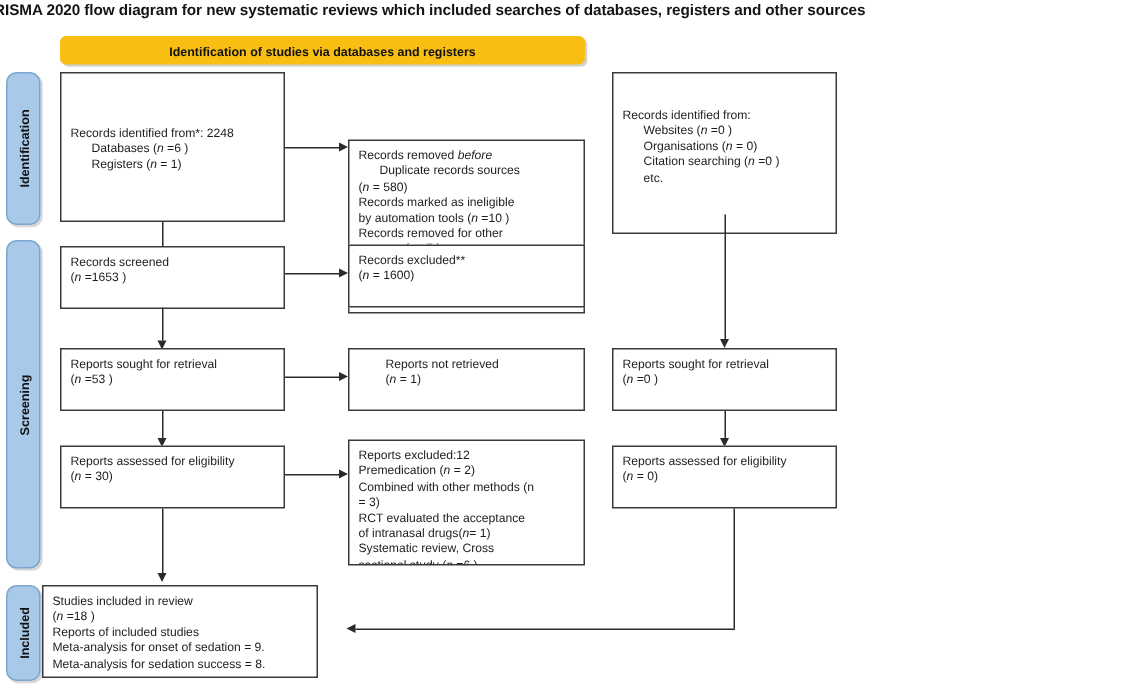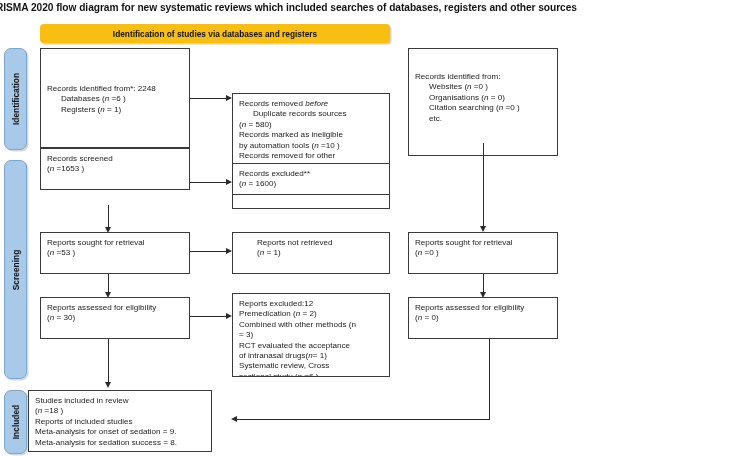--- a/index.html
+++ b/index.html
@@ -105,26 +105,26 @@
     <div class="ln">Records removed for other</div>
     <div class="ln">reasons (<i>n</i> =5 )</div>
   </div>
 
   <div class="hline" style="left:190px;top:98px;width:36px;"></div>
   <div class="arrow-r" style="left:226px;top:94.6px;"></div>
 
   <div class="vline" style="left:108px;top:148px;height:18px;"></div>
   <div class="arrow-d" style="left:104.6px;top:166px;"></div>
 
-  <div class="box" style="left:40px;top:148px;width:150px;height:42px;">
+  <div class="box" style="left:40px;top:164px;width:150px;height:42px;">
     <div class="ln">Records screened</div>
     <div class="ln">(<i>n</i> =1653 )</div>
   </div>
 
-  <div class="box" style="left:232px;top:163px;width:158px;height:32px;">
+  <div class="box" style="left:232px;top:163px;width:158px;height:42px;">
     <div class="ln">Records excluded**</div>
     <div class="ln">(<i>n</i> = 1600)</div>
   </div>
 
   <div class="hline" style="left:190px;top:182px;width:36px;"></div>
   <div class="arrow-r" style="left:226px;top:178.6px;"></div>
 
   <div class="vline" style="left:108px;top:205px;height:22px;"></div>
   <div class="arrow-d" style="left:104.6px;top:227px;"></div>
 

